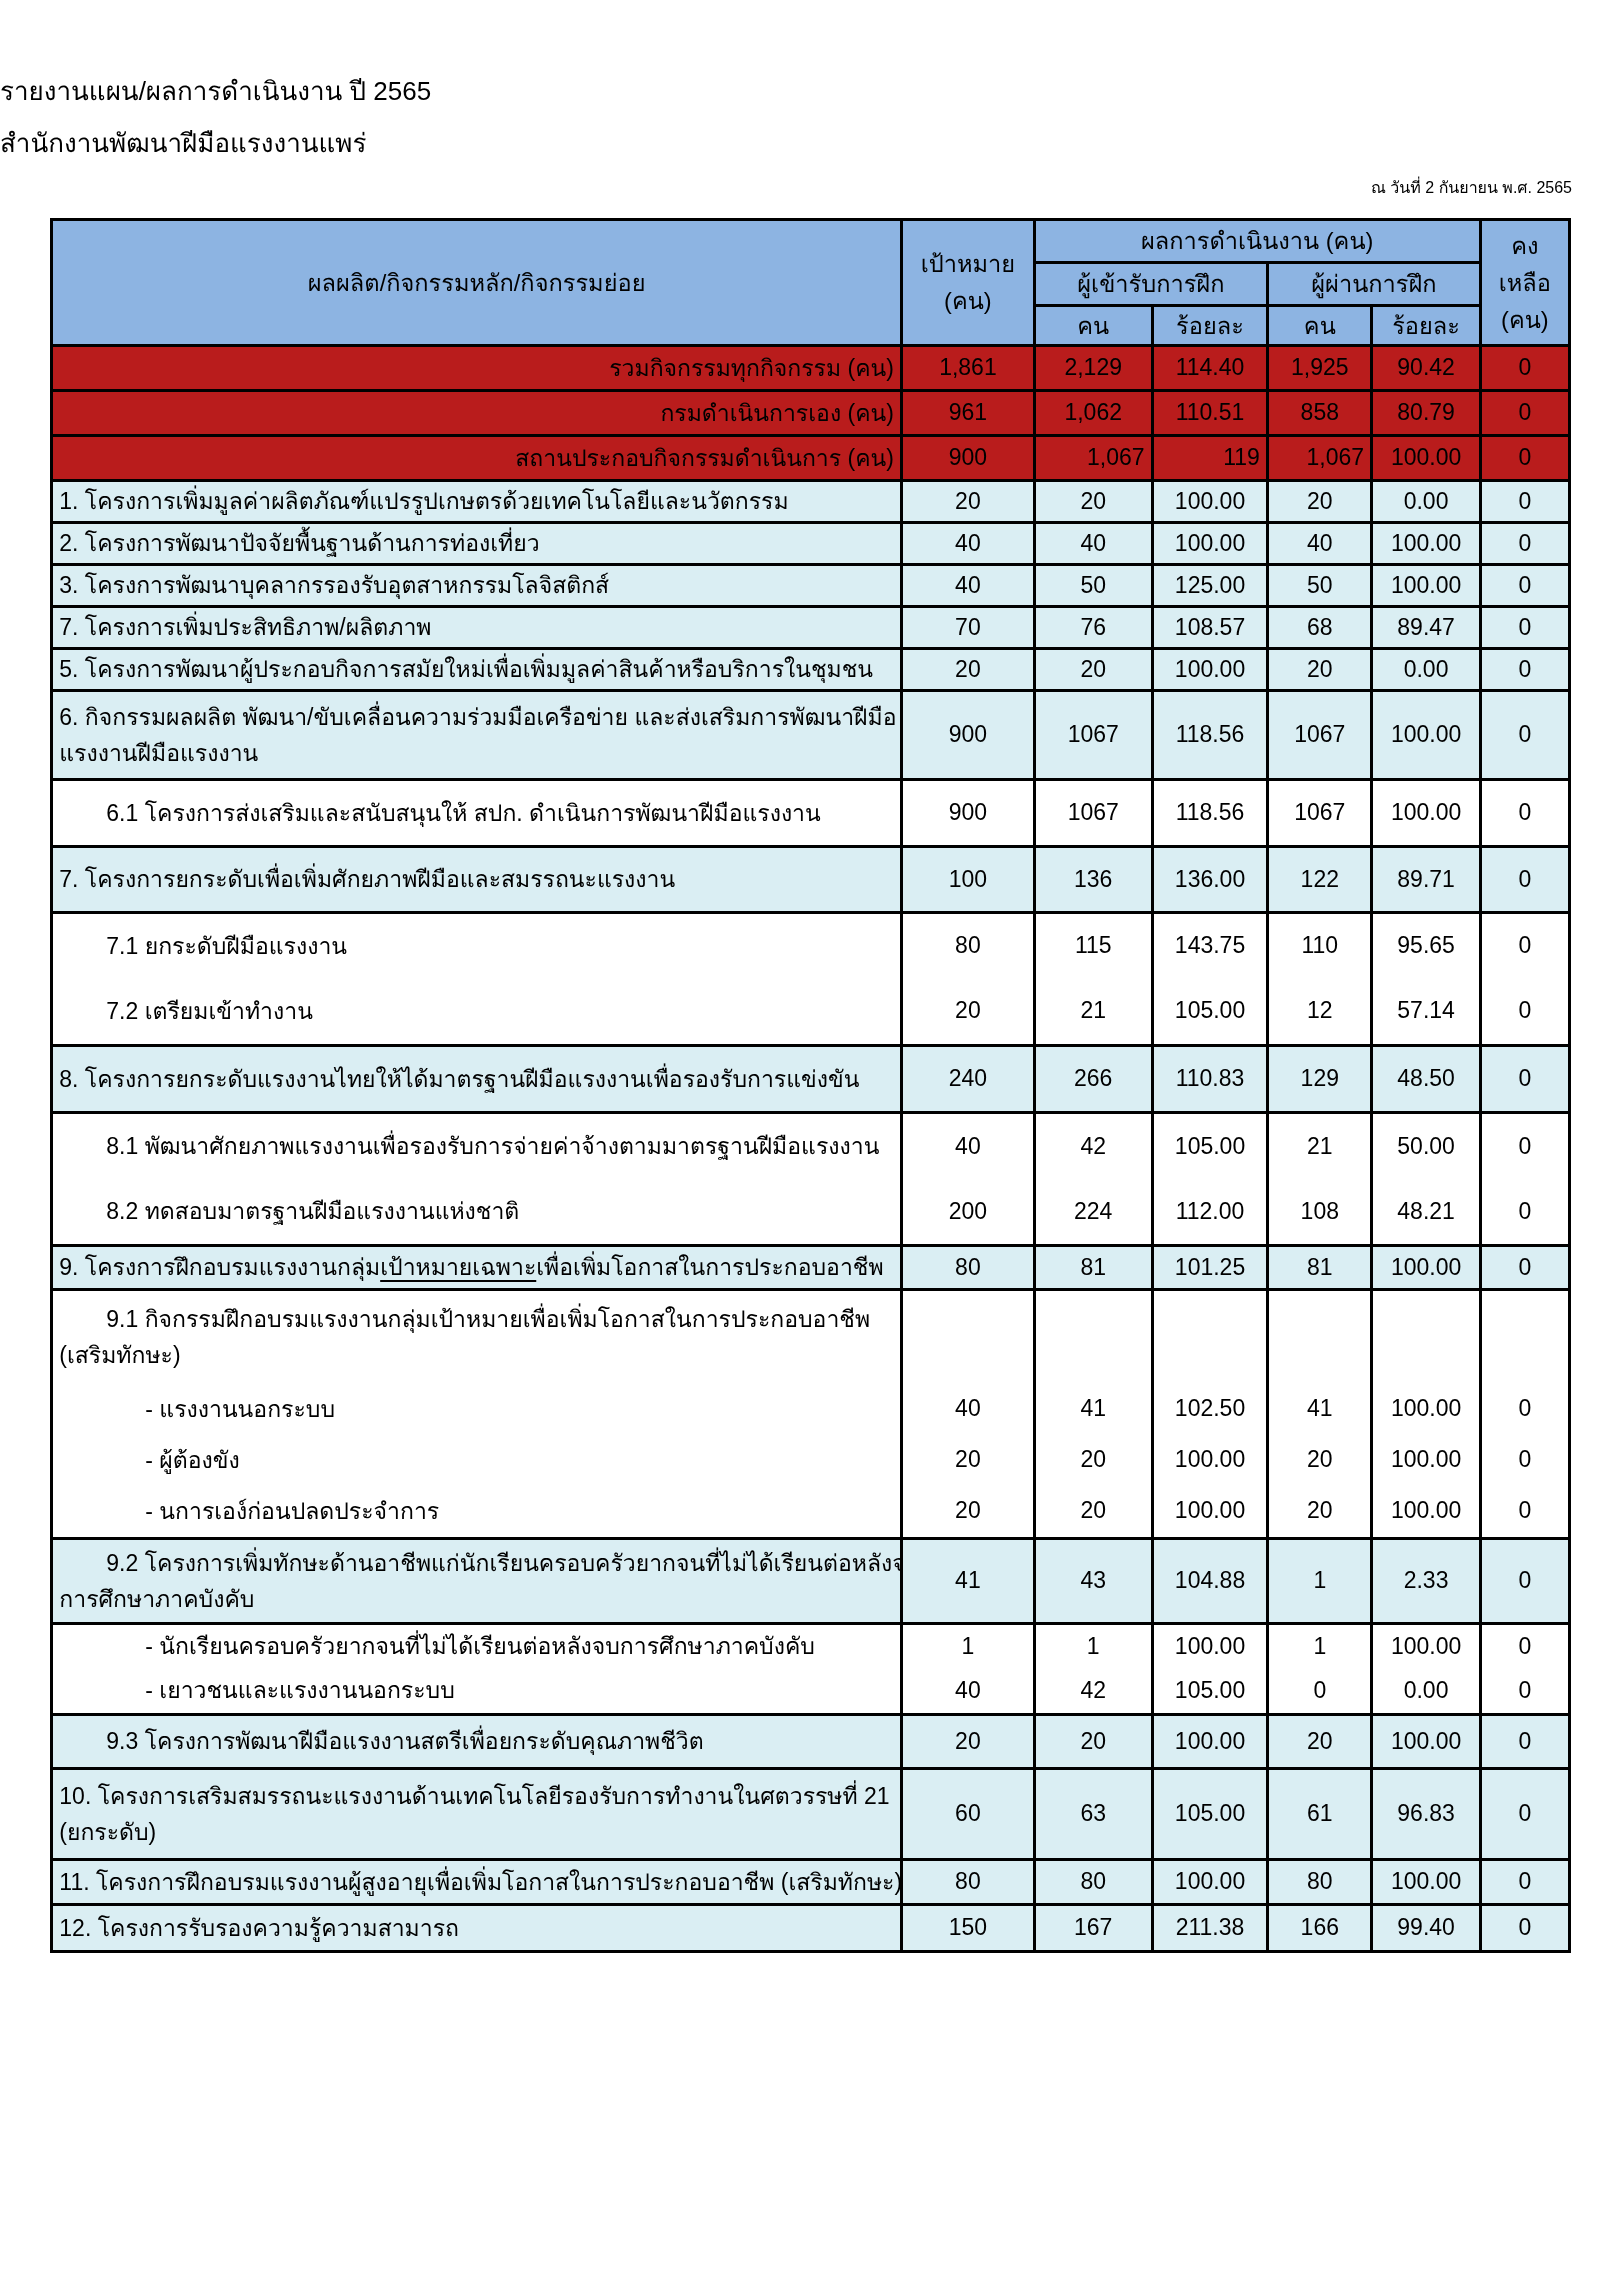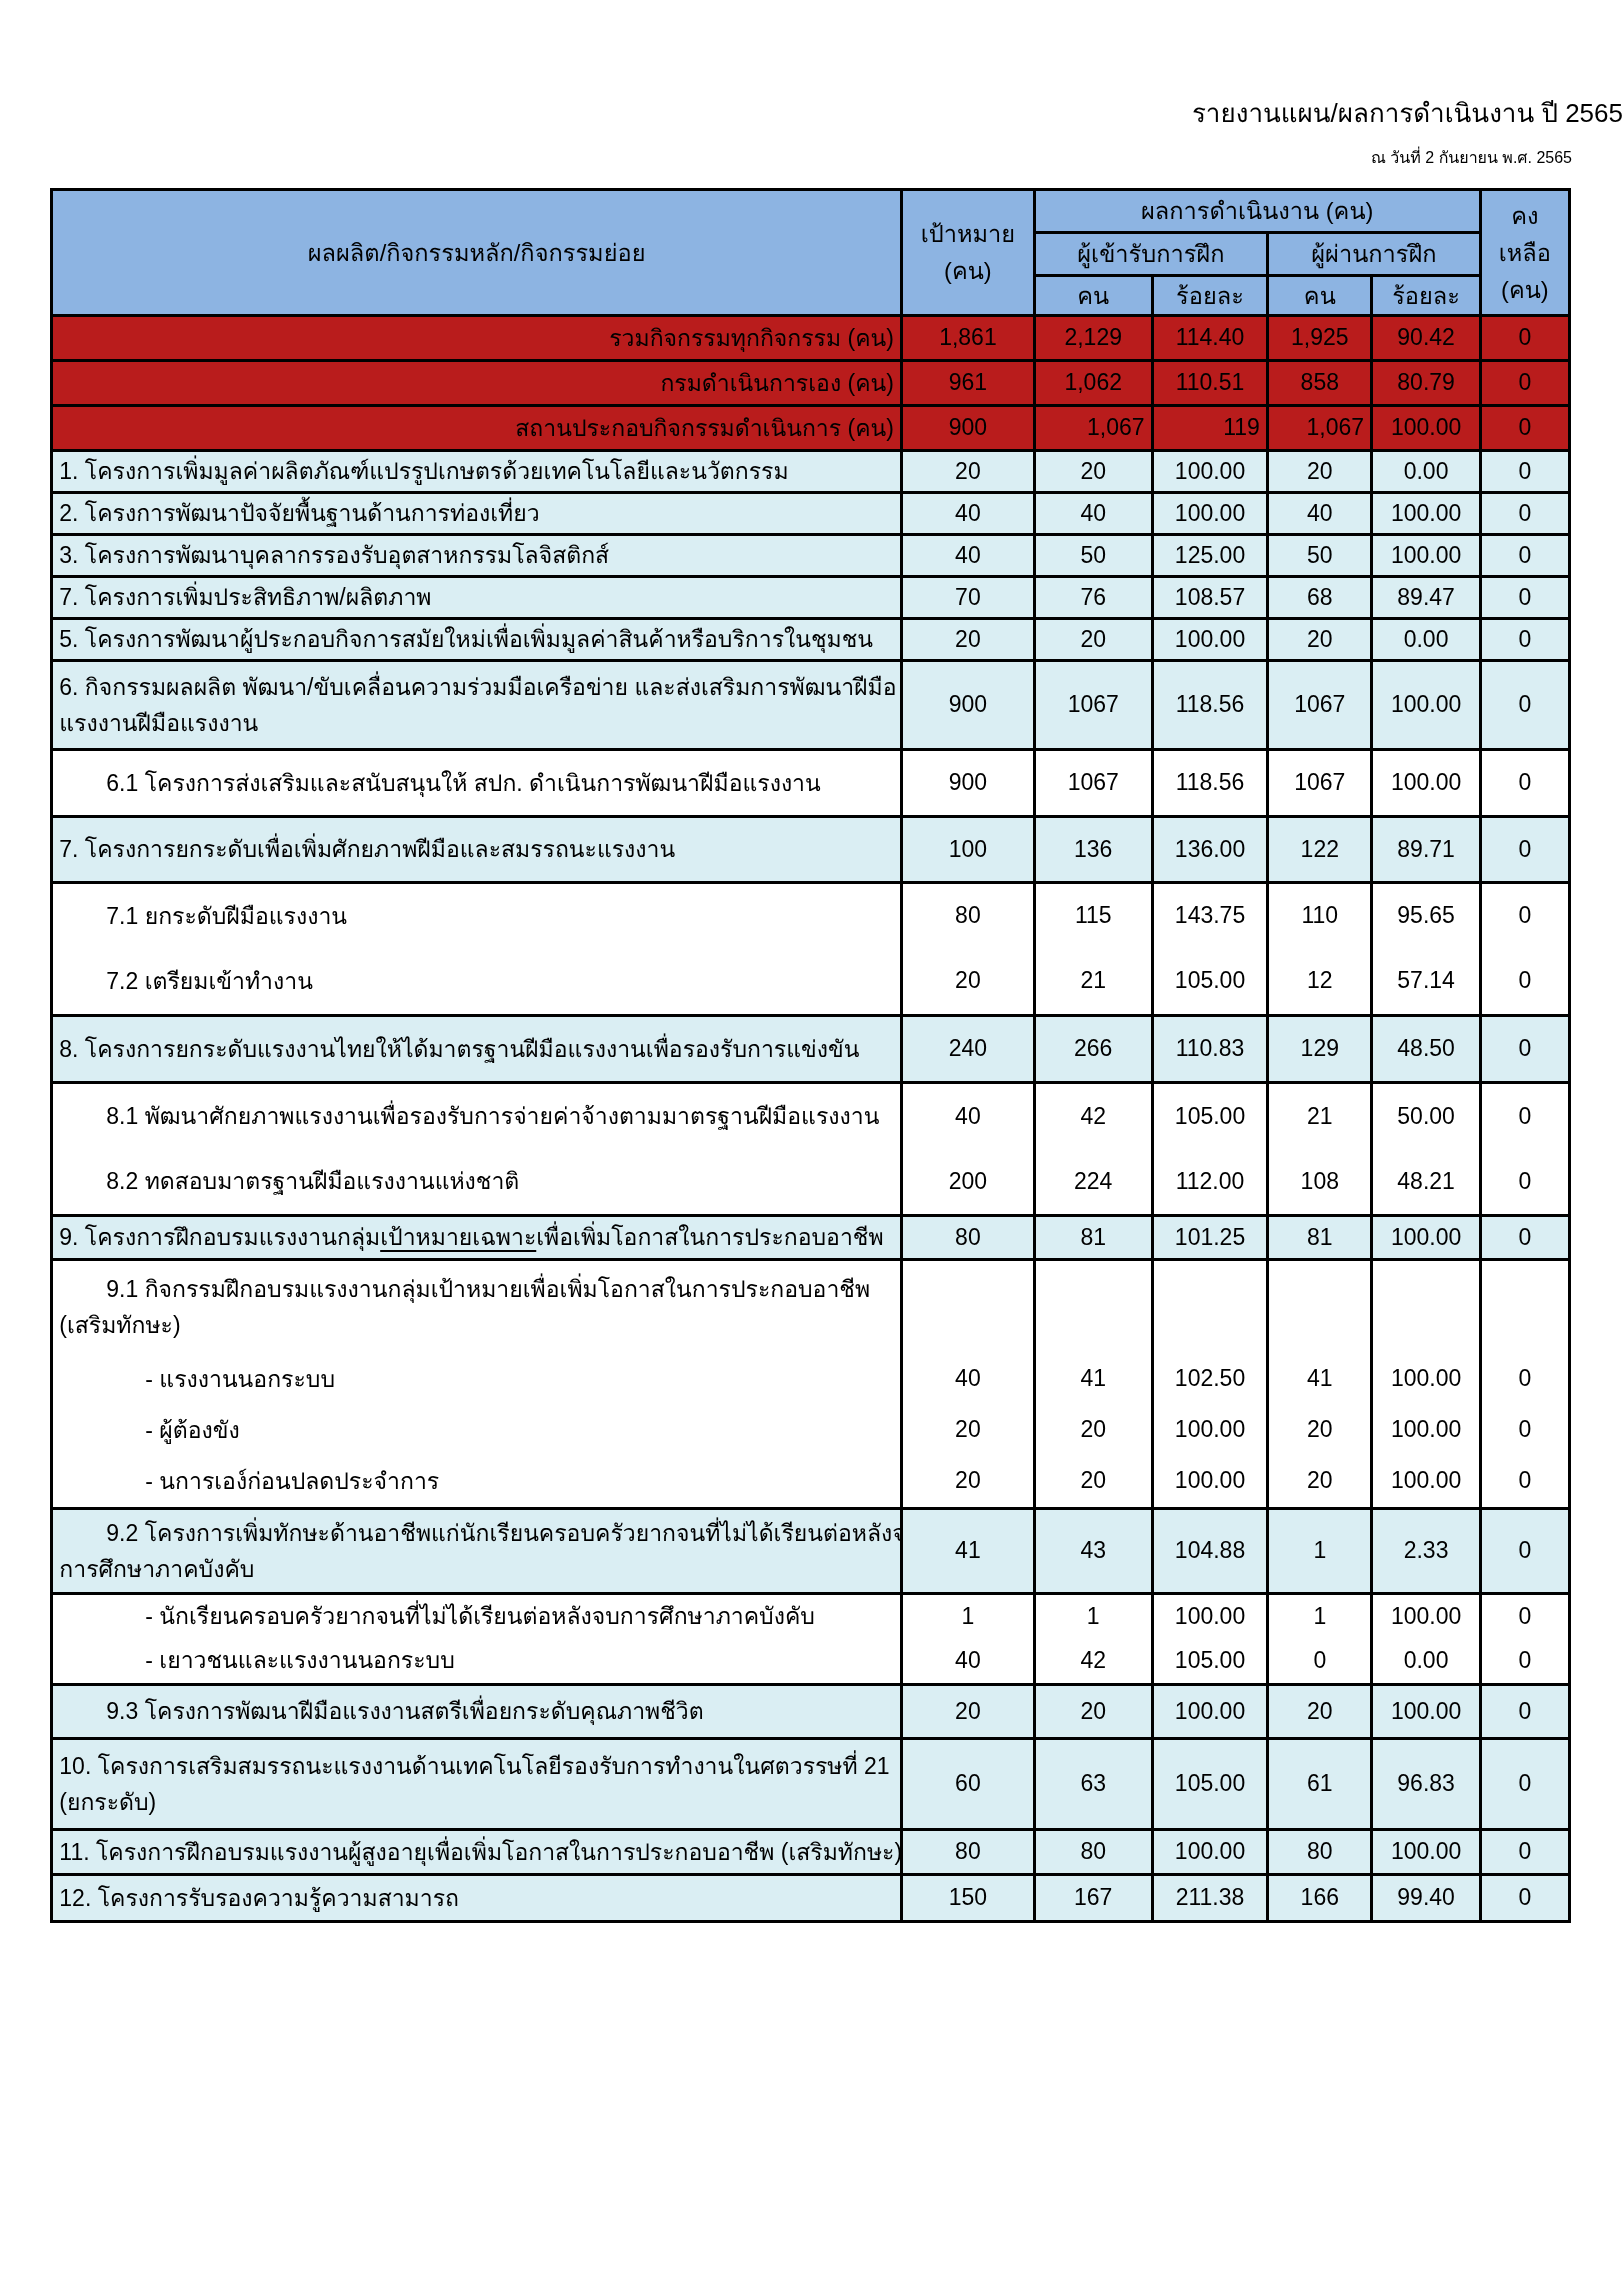--- a/index.html
+++ b/index.html
@@ -1,21 +1,21 @@
 <!DOCTYPE html>
 <html style="font-size:12.6px"><head>
 <meta charset="utf-8">
 <style>
   html,body{margin:0;padding:0;}
   body{
     width:1623px;height:2295px;background:#ffffff;color:#000;
     font-family:"Liberation Sans", sans-serif;
     position:relative;overflow:hidden;
   }
-  .titles{padding-top:100px;text-align:right;font-size:26px;line-height:1;}
+  .titles{padding-top:78px;text-align:left;font-size:26px;line-height:1;}
   .title-line2{margin-top:26px;}
   .date-line{width:1572px;text-align:right;font-size:16px;margin-top:23.6px;line-height:1;}
   table.report{
     border-collapse:collapse;table-layout:fixed;
     margin-left:50px;margin-top:22px;width:1521px;
     border:3.1px solid #000;
   }
   th,td{
     border-left:3.1px solid #000;
     padding:0 6.3px;font-weight:normal;font-size:23px;
@@ -32,20 +32,21 @@
   td.num{text-align:center;}
   td.num.ra{text-align:right;}
   span.u{text-decoration:underline;text-underline-offset:4.7px;text-decoration-thickness:2px;}
   .hd-sub{font-size:23.6px;}
 </style>
 </head>
 <body>
 
 <div class="titles">
   <div class="title-line1">รายงานแผน/ผลการดำเนินงาน ปี 2565</div>
+  <div class="title-line2">สำนักงานพัฒนาฝีมือแรงงานแพร่</div>
 </div>
 <div class="date-line">ณ วันที่ 2 กันยายน พ.ศ. 2565</div>
 
 <table class="report">
   <colgroup>
     <col style="width:848px">
     <col style="width:132px">
     <col style="width:118px">
     <col style="width:115px">
     <col style="width:104px">

